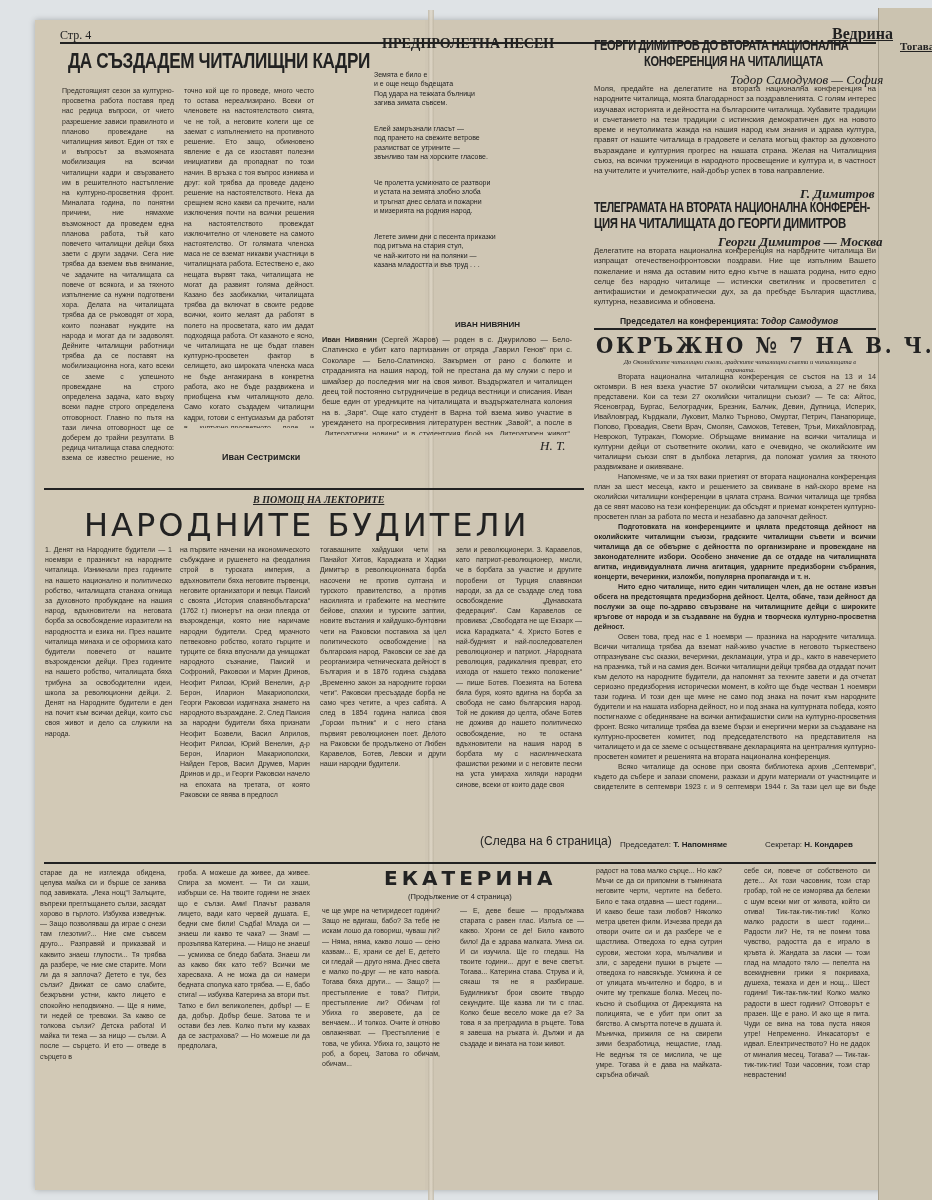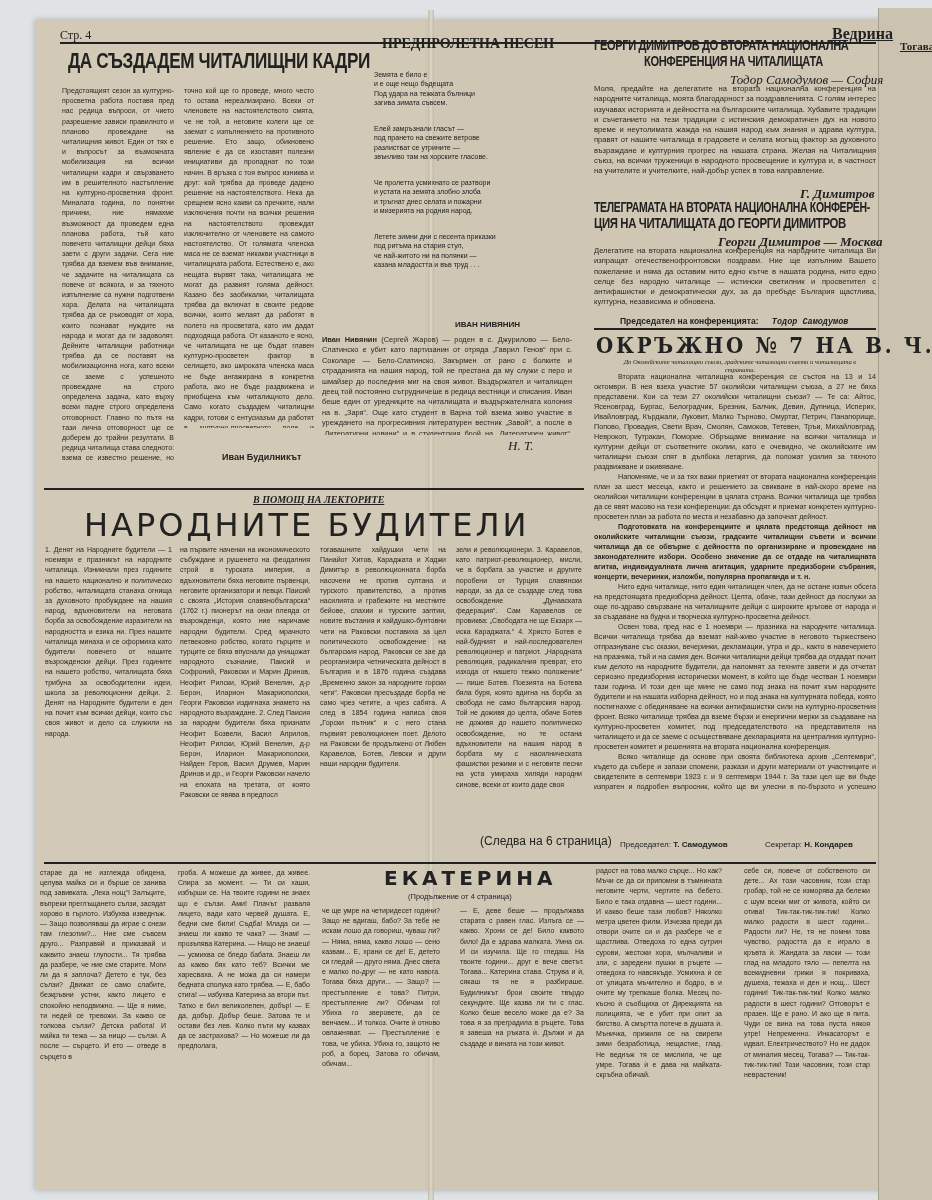--- a/index.html
+++ b/index.html
@@ -27,21 +27,21 @@
 <div class="fold"></div>
 
 <div class="page-no">Стр. 4</div>
 <div class="rule" style="left:60px;top:42px;width:816px;height:1.5px;"></div>
 <div class="masthead">Ведрина</div>
 <div class="masthead2">Тогава</div>
 
 <div class="h-cond" style="left:68px;top:48px;font-size:22px;transform:scaleX(.78);white-space:nowrap;">ДА СЪЗДАДЕМ ЧИТАЛИЩНИ КАДРИ</div>
 <div class="col-text" style="left:62px;top:86px;width:112px;height:380px;">Предстоящият сезон за културно-просветна работа поставя пред нас редица въпроси, от чието разрешение зависи правилното и планово провеждане на читалищния живот. Един от тях е и въпросът за възможната мобилизация на всички читалищни кадри и свързването им в решителното настъпление на културно-просветния фронт. Миналата година, по понятни причини, ние нямахме възможност да проведем една планова работа, тъй като повечето читалищни дейци бяха заети с други задачи. Сега ние трябва да вземем във внимание, че задачите на читалищата са повече от всякога, и за тяхното изпълнение са нужни подготвени хора. Делата на читалищата трябва да се ръководят от хора, които познават нуждите на народа и могат да ги задоволят. Дейните читалищни работници трябва да се поставят на мобилизационна нога, като всеки се заеме с успешното провеждане на строго определена задача, като върху всеки падне строго определена отговорност. Главно по пътя на тази лична отговорност ще се доберем до трайни резултати. В редица читалища става следното: взема се известно решение, но понеже не се посочва</div>
 <div class="col-text" style="left:184px;top:86px;width:130px;height:342px;">точно кой ще го проведе, много често то остава нереализирано. Всеки от членовете на настоятелството смята, че не той, а неговите колеги ще се заемат с изпълнението на противното решение. Ето защо, обикновено явление е да се изоставят полезни инициативи да пропаднат по този начин. В връзка с тоя въпрос изниква и друг: кой трябва да проведе дадено решение на настоятелството. Нека да срещнем ясно какви са пречките, нали изключения почти на всички решения на настоятелството провеждат изключително от членовете на самото настоятелство. От голямата членска маса не се вземат никакви участници в читалищната работа. Естествено е, ако нещата вървят така, читалищата не могат да развият голяма дейност. Казано без заобикалки, читалищата трябва да включат в своите редове всички, които желаят да работят в полето на просветата, като им дадат подходяща работа. От казаното е ясно, че читалищата не ще бъдат главен културно-просветен фактор в селището, ако широката членска маса не бъде ангажирана в конкретна работа, ако не бъде раздвижена и приобщена към читалищното дело. Само когато създадем читалищни кадри, готови с ентусиазъм да работят в културно-просветното поле и вербувани преди всичко от членската маса, само тогава читалищата ще заемат онова място, което напълно заслужават.</div>
-<div class="sig" style="left:222px;top:452px;">Иван Будилникът</div>
+<div class="sig" style="left:222px;top:452px;">Иван Сестримски</div>
 
 <div style="position:absolute;left:382px;top:36px;font-size:14px;font-family:'Liberation Serif',serif;font-weight:bold;white-space:nowrap;">ПРЕДПРОЛЕТНА ПЕСЕН</div>
 <div style="position:absolute;left:374px;top:60px;width:196px;font-size:7px;line-height:9.6px;font-family:'Liberation Sans',sans-serif;white-space:pre-line;height:218px;overflow:hidden;">
   <div style="margin-bottom:6px;">Земята е било е
 и е още нещо бъдещата
 Под удара на тежката бълници
 загива зимата съвсем.</div>
   <div style="margin-bottom:6px;">Елей замръзнали гласът —
 под прането на свежите ветрове
 разлистват се утрините —
@@ -57,53 +57,53 @@
   
   
   
   
 </div>
 <div style="position:absolute;left:455px;top:320px;font-size:8px;font-weight:bold;font-family:'Liberation Sans',sans-serif;">ИВАН НИВЯНИН</div>
 
 <div class="col-text" style="left:322px;top:335px;width:250px;height:100px;font-size:7.4px;line-height:10.4px;">
   <b>Иван Нивянин</b><span> (Сергей Жаров) — роден в с. Джурилово — Бело-Слатинско е убит като партизанин от отряда „Гаврил Генов“ при с. Соколаре — Бело-Слатинско. Закърмен от рано с болките и страданията на нашия народ, той не престана да му служи с перо и шмайзер до последния миг на своя живот. Въздържател и читалищен деец той постоянно сътрудничеше в редица вестници и списания. Иван беше един от уредниците на читалищата и въздържателната колония на в. „Заря“. Още като студент в Варна той взема живо участие в уреждането на прогресивния литературен вестник „Завой“, а после в „Литературни новини“ и в студентския брой на „Литературен живот“. Иван Нивянин се прояви като надежден и прогресивен поет. В неговите стихове разлияни из страниците на литературния печат, блика младежка бодрост и вяра в успеха на народната борба.</span>
 </div>
-<div class="italic-sign" style="left:508px;top:438px;">Н. Т.</div>
+<div class="italic-sign" style="left:540px;top:438px;">Н. Т.</div>
 
 <div class="rule" style="left:590px;top:42px;width:286px;height:1.5px;"></div>
 <div class="h-cond" style="left:594px;top:36px;font-size:15px;transform:scaleX(.74);white-space:nowrap;">ГЕОРГИ ДИМИТРОВ ДО ВТОРАТА НАЦИОНАЛНА</div>
 <div class="h-cond" style="left:644px;top:52px;font-size:15px;transform:scaleX(.74);white-space:nowrap;">КОНФЕРЕНЦИЯ НА ЧИТАЛИЩАТА</div>
 <div class="italic-sign" style="left:730px;top:72px;">Тодор Самодумов — София</div>
 <div class="col-text" style="left:594px;top:84px;width:282px;height:104px;font-size:7.6px;line-height:10.3px;">Моля, предайте на делегатите на втората национална конференция на народните читалища, моята благодарност за поздравленията. С голям интерес изучавах историята и дейността на българските читалища. Хубавите традиции и съчетанието на тези традиции с истинския демократичен дух на новото време и неутолимата жажда на нашия народ към знания и здрава култура, правят от нашите читалища в градовете и селата могъщ фактор за духовното възраждане и културния прогрес на нашата страна. Желая на Читалищния съюз, на всички труженици в народното просвещение и култура и, в частност на учителите и учителките, най-добър успех в това направление.</div>
 <div class="italic-sign" style="left:800px;top:186px;font-weight:bold;">Г. Димитров</div>
 
 <div class="h-cond" style="left:594px;top:198px;font-size:15px;transform:scaleX(.7);white-space:nowrap;">ТЕЛЕГРАМАТА НА ВТОРАТА НАЦИОНАЛНА КОНФЕРЕН-</div>
 <div class="h-cond" style="left:594px;top:214px;font-size:15px;transform:scaleX(.76);white-space:nowrap;">ЦИЯ НА ЧИТАЛИЩАТА ДО ГЕОРГИ ДИМИТРОВ</div>
 <div class="italic-sign" style="left:718px;top:234px;font-weight:bold;">Георги Димитров — Москва</div>
 <div class="col-text" style="left:594px;top:246px;width:282px;height:72px;font-size:7.6px;line-height:10.3px;">Делегатите на втората национална конференция на народните читалища Ви изпращат отечественофронтовски поздрави. Ние ще изпълним Вашето пожелание и няма да оставим нито едно кътче в нашата родина, нито едно селце без народно читалище — истински светилник и просветител с антифашистки и демократически дух, за да пребъде България щастлива, културна, независима и обновена.</div>
 <div style="position:absolute;left:620px;top:316px;font-size:8.5px;font-family:'Liberation Sans',sans-serif;font-weight:bold;white-space:nowrap;">
   <span>Председател на конференцията:</span>
-  <i style="font-family:Liberation Mono, monospace;margin-left:11px;">Тодор Самодумов</i>
+  <i style="font-family:Liberation Sans, sans-serif;">Тодор Самодумов</i>
 </div>
 <div class="rule" style="left:594px;top:328px;width:282px;"></div>
 
 <div style="position:absolute;left:596px;top:332px;font-size:22px;font-family:'DejaVu Serif',serif;font-weight:bold;letter-spacing:3px;white-space:nowrap;transform:scaleX(.9);transform-origin:left top;">ОКРЪЖНО № 7 НА В. Ч. С.</div>
 <div style="position:absolute;left:612px;top:358px;width:256px;font-size:6.5px;line-height:8px;font-style:italic;text-align:center;font-family:'Liberation Serif',serif;">До Околийските читалищни съюзи, градските читалищни съвети и читалищата в страната.</div>
 <div style="position:absolute;left:594px;top:372px;width:282px;height:420px;overflow:hidden;font-family:'Liberation Sans',sans-serif;font-size:7.2px;line-height:10px;text-align:justify;color:#2b2823;">
   <p style="margin:0 0 0;text-indent:24px;">Втората национална читалищна конференция се състоя на 13 и 14 октомври. В нея взеха участие 57 околийски читалищни съюза, а 27 не бяха представени. Кои са тези 27 околийски читалищни съюзи? — Те са: Айтос, Ясеновград, Бургас, Белоградчик, Брезник, Балчик, Девин, Дупница, Исперих, Ивайловград, Кърджали, Луковит, Малко Търново, Омуртаг, Петрич, Панагюрище, Попово, Провадия, Свети Врач, Смолян, Самоков, Тетевен, Тръи, Михайловград, Неврокоп, Тутракан, Поморие. Обръщаме внимание на всички читалища и културни дейци от съответните околии, като е очевидно, че околийските им читалищни съюзи спят в дълбока летаргия, да положат усилия за тяхното раздвижване и оживяване.</p>
   <p style="margin:0;text-indent:24px;">Напомняме, че и за тях важи приетият от втората национална конференция план за шест месеца, както и решението за свикване в най-скоро време на околийски читалищни конференции в цялата страна. Всички читалища ще трябва да се явят масово на тези конференции: да обсъдят и приемат конкретен културно-просветен план за работа по места и незабавно да започнат дейност.</p>
   <p style="margin:0;text-indent:24px;font-weight:bold;">Подготовката на конференциите и цялата предстояща дейност на околийските читалищни съюзи, градските читалищни съвети и всички читалища да се обвърже с дейността по организиране и провеждане на законодателните избори. Особено значение да се отдаде на читалищната агитка, индивидуалната лична агитация, ударните предизборни събрания, концерти, вечеринки, изложби, популярна пропаганда и т. н.</p>
-  <p style="margin:0;text-indent:24px;">Нито едно читалище, нито един читалищен член, да не остане извън обсега на предстоящата предизборна дейност. Целта, обаче, тази дейност да послужи за още по-здраво свързване на читалищните дейци с широките кръгове от народа и за създаване на будна и творческа културно-просветна дейност.</p>
+  <p style="margin:0;text-indent:24px;font-weight:bold;">Нито едно читалище, нито един читалищен член, да не остане извън обсега на предстоящата предизборна дейност. Целта, обаче, тази дейност да послужи за още по-здраво свързване на читалищните дейци с широките кръгове от народа и за създаване на будна и творческа културно-просветна дейност.</p>
   <p style="margin:0;text-indent:24px;">Освен това, пред нас е 1 ноември — празника на народните читалища. Всички читалища трябва да вземат най-живо участие в неговото тържествено отпразнуване със сказки, вечеринки, декламации, утра и др., както в навечерието на празника, тъй и на самия ден. Всички читалищни дейци трябва да отдадат почит към делото на народните будители, да напомнят за техните завети и да отчетат сериозно предизборния исторически момент, в който ще бъде честван 1 ноември тази година. И този ден ще мине не само под знака на почит към народните будители и на нашата изборна дейност, но и под знака на културната победа, която постигнахме с обединяване на всички антифашистки сили на културно-просветния фронт. Всяко читалище трябва да вземе бързи и енергични мерки за създаване на културно-просветен комитет, под председателството на представителя на читалището и да се заеме с осъществяване декларацията на централния културно-просветен комитет и решенията на втората национална конференция.</p>
   <p style="margin:0;text-indent:24px;">Всяко читалище да основе при своята библиотека архив „Септември“, където да събере и запази спомени, разкази и други материали от участниците и свидетелите в септември 1923 г. и 9 септември 1944 г. За тази цел ще ви бъде изпратен и подробен въпросник, който ще ви улесни в по-бързото и успешно събиране на материалите.</p>
 
 </div>
 <div style="position:absolute;left:620px;top:840px;font-size:8px;font-family:'Liberation Sans',sans-serif;white-space:nowrap;">
   <span>Председател:</span>
-  <b>Т. Самодумов</b>
+  <b>Т. Напомняме</b>
 </div>
 <div style="position:absolute;left:765px;top:840px;font-size:8px;font-family:'Liberation Sans',sans-serif;white-space:nowrap;">
   <span>Секретар:</span>
   <b>Н. Кондарев</b>
 </div>
 
 <div class="rule" style="left:44px;top:488px;width:540px;height:1.5px;"></div>
 <div style="position:absolute;left:253px;top:494px;font-size:10px;font-style:italic;font-weight:bold;text-decoration:underline;font-family:'Liberation Serif',serif;">В ПОМОЩ НА ЛЕКТОРИТЕ</div>
 <div class="big" style="left:84px;top:506px;font-size:32px;white-space:nowrap;">НАРОДНИТЕ БУДИТЕЛИ</div>
 <div class="col-text" style="left:45px;top:545px;width:127px;height:315px;">1. Денят на Народните будители — 1 ноември е празникът на народните читалища. Изникнали през годините на нашето национално и политическо робство, читалищата станаха огнища за духовното пробуждане на нашия народ, вдъхновители на неговата борба за освобождение изразители на народността и езика ни. През нашите читалища минаха и се оформиха като будители повечето от нашите възрожденски дейци. През годините на нашето робство, читалищата бяха трибуна за освободителни идеи, школа за революционни дейци. 2. Денят на Народните будители е ден на почит към всички дейци, които със своя живот и дело са служили на народа.</div>

